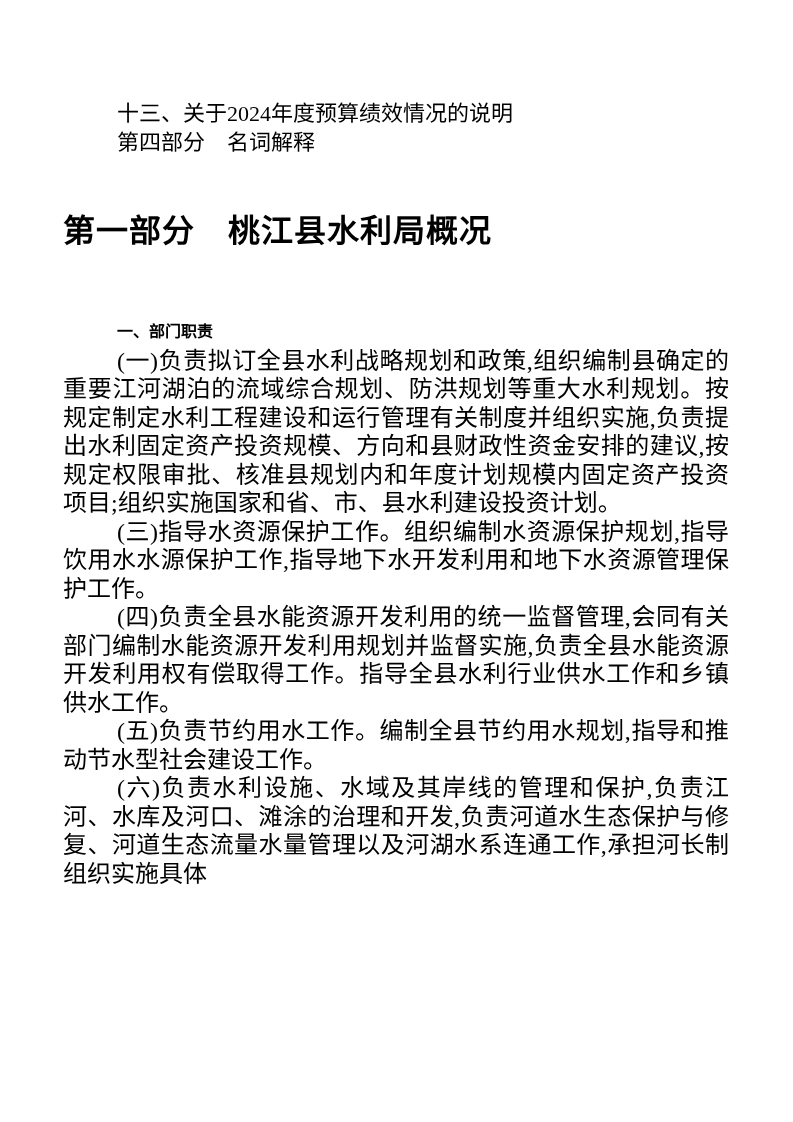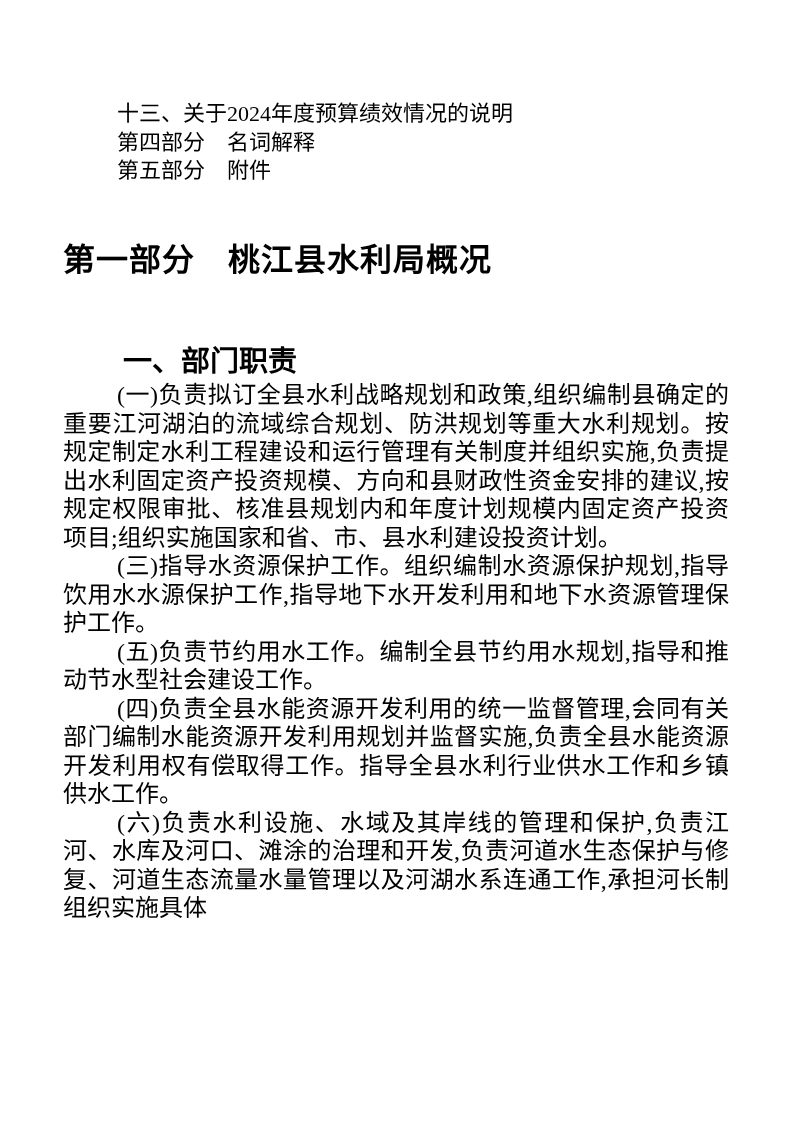--- a/index.html
+++ b/index.html
@@ -40,22 +40,22 @@
     font-weight: bold;
     text-align: left;
     font-family: "Liberation Serif", "DejaVu Serif", serif;
     letter-spacing: 1px;
     white-space: nowrap;
   }
   .body-text {
     margin-top: 65px;
   }
   .section-heading {
-    margin: 6px;
-    font-size: 29px;
+    margin: 0;
+    font-size: 16px;
     line-height: 28.5px;
     text-indent: 54px;
     font-weight: bold;
     font-family: "Liberation Sans", "DejaVu Sans", sans-serif;
   }
   .para {
     margin: 0;
     font-size: 24px;
     line-height: 28.5px;
     text-indent: 54px;
@@ -64,27 +64,26 @@
   }
 </style>
 </head>
 <body>
 
 <div class="page">
 
   <div class="toc">
     <p class="toc-line fangsong">十三、关于2024年度预算绩效情况的说明</p>
     <p class="toc-line heiti">第四部分　名词解释</p>
-    <p class="toc-line heiti">第五部分　附件</p>
   </div>
 
   <h1 class="doc-title">第一部分　桃江县水利局概况</h1>
 
   <div class="body-text">
     <h2 class="section-heading">一、部门职责</h2>
     <p class="para">(一)负责拟订全县水利战略规划和政策,组织编制县确定的重要江河湖泊的流域综合规划、防洪规划等重大水利规划。按规定制定水利工程建设和运行管理有关制度并组织实施,负责提出水利固定资产投资规模、方向和县财政性资金安排的建议,按规定权限审批、核准县规划内和年度计划规模内固定资产投资项目;组织实施国家和省、市、县水利建设投资计划。</p>
     <p class="para">(三)指导水资源保护工作。组织编制水资源保护规划,指导饮用水水源保护工作,指导地下水开发利用和地下水资源管理保护工作。</p>
+    <p class="para">(四)负责全县水能资源开发利用的统一监督管理,会同有关部门编制水能资源开发利用规划并监督实施,负责全县水能资源开发利用权有偿取得工作。指导全县水利行业供水工作和乡镇供水工作。</p>
     <p class="para">(五)负责节约用水工作。编制全县节约用水规划,指导和推动节水型社会建设工作。</p>
-    <p class="para">(四)负责全县水能资源开发利用的统一监督管理,会同有关部门编制水能资源开发利用规划并监督实施,负责全县水能资源开发利用权有偿取得工作。指导全县水利行业供水工作和乡镇供水工作。</p>
     <p class="para">(六)负责水利设施、水域及其岸线的管理和保护,负责江河、水库及河口、滩涂的治理和开发,负责河道水生态保护与修复、河道生态流量水量管理以及河湖水系连通工作,承担河长制组织实施具体</p>
   </div>
 
 </div>
 
 </body></html>

